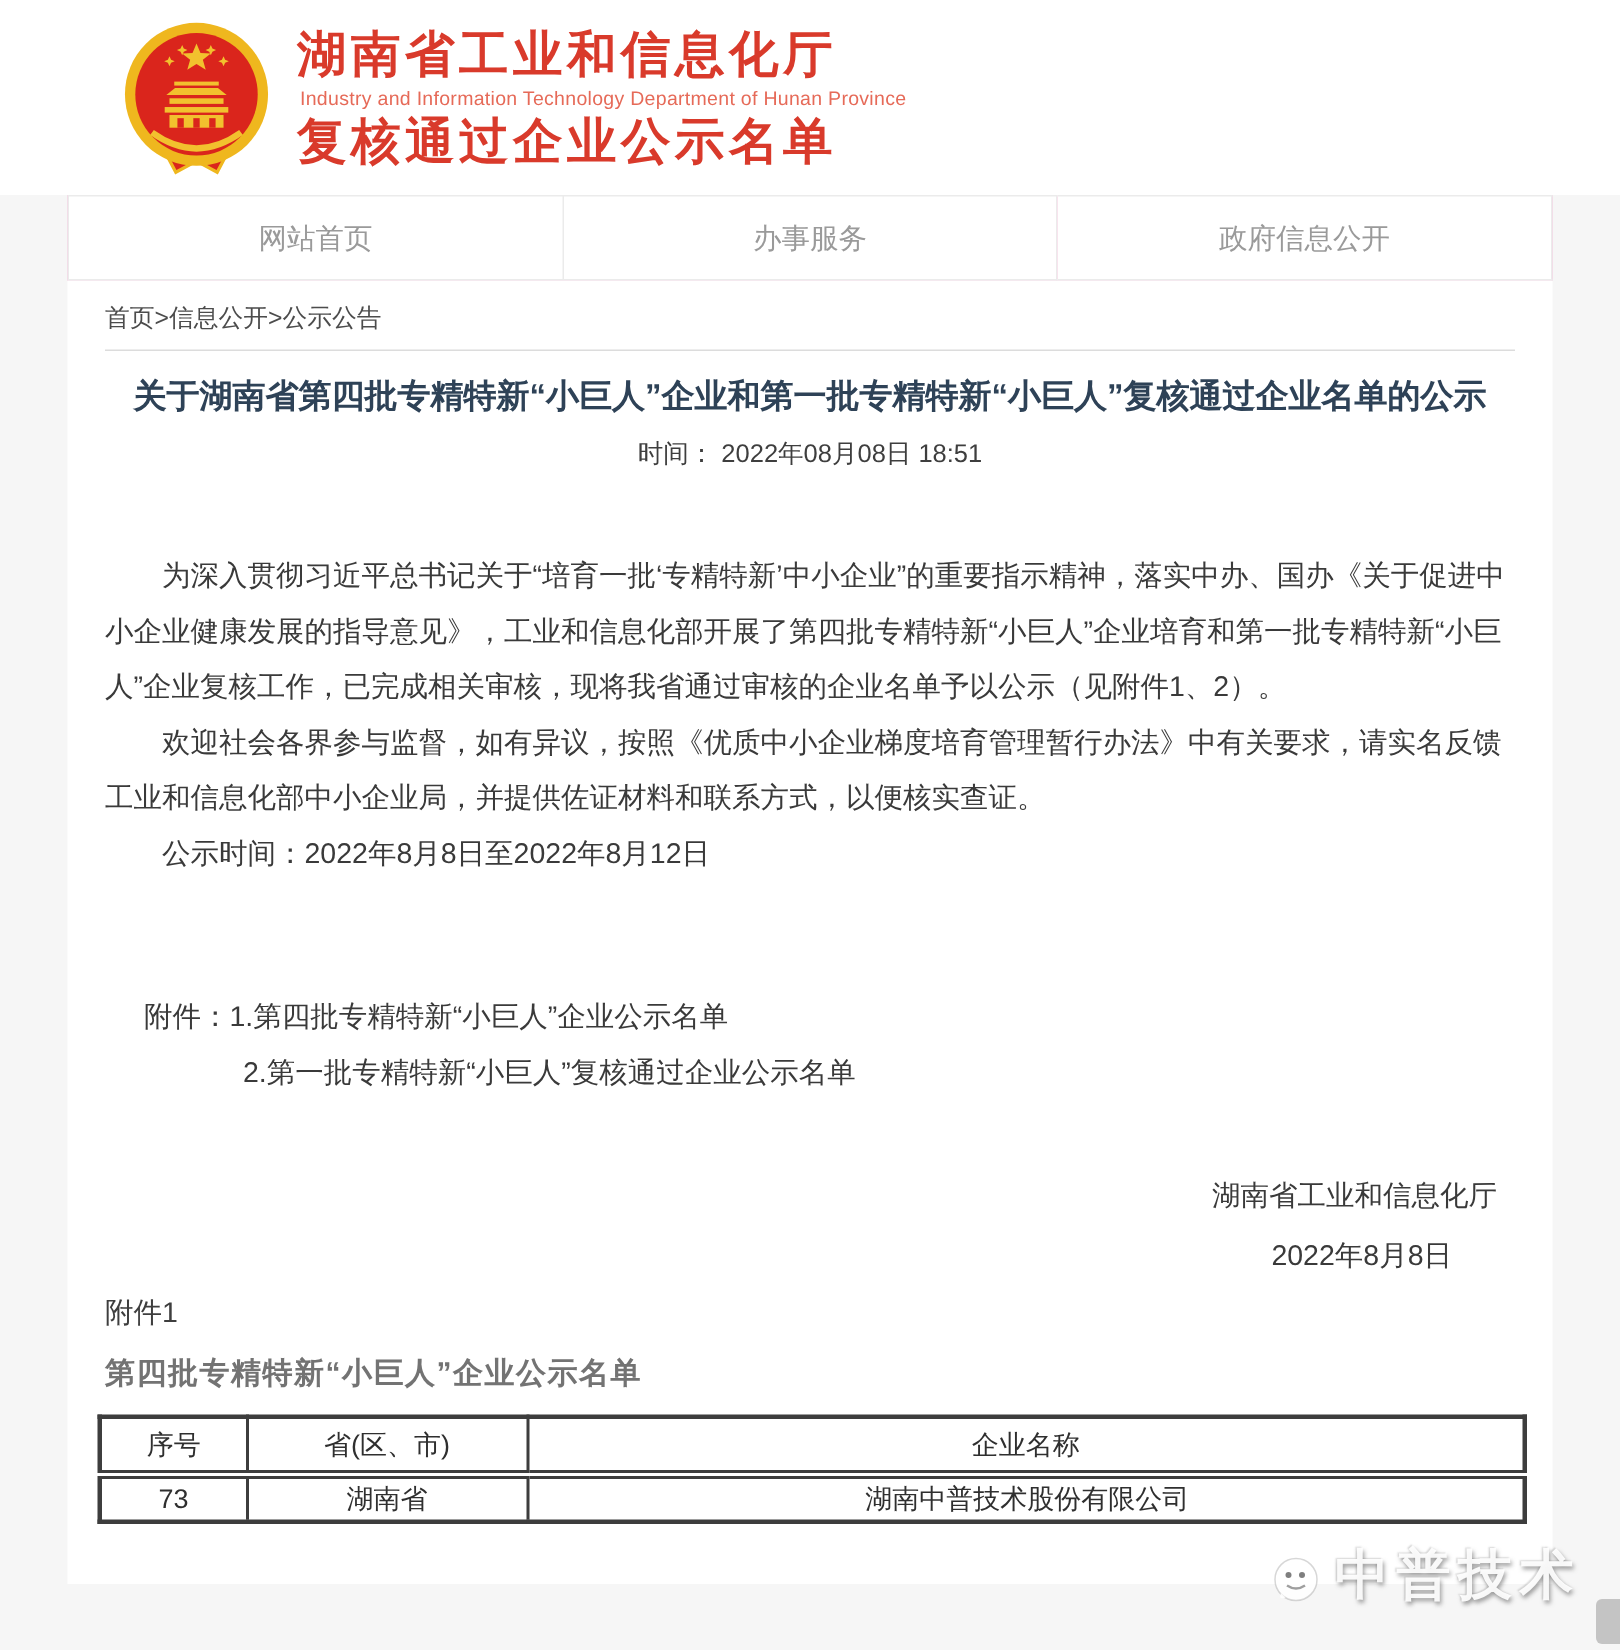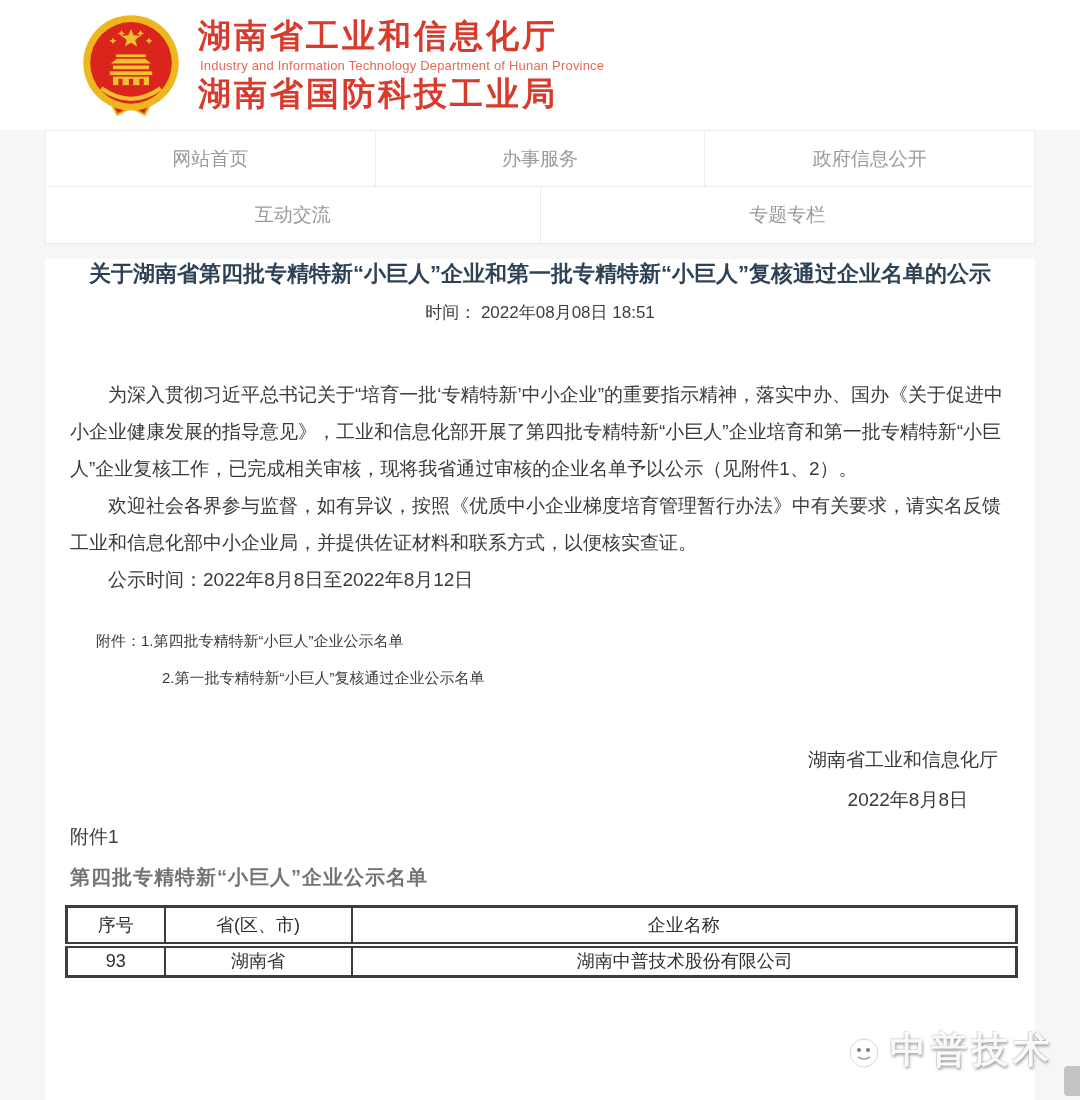--- a/index.html
+++ b/index.html
@@ -27,21 +27,21 @@
   .sheet { width:990px; margin-left:45px; background:#fff; padding:0 25px 40px 25px;
            box-sizing:border-box; min-height:856px; }
   .breadcrumb { padding:14px 0 10px 0; font-size:16.5px; color:#4c4c4c;
                 border-bottom:1px solid #dcdcdc; cursor:pointer; }
   .article-title { margin-top:15px; text-align:center; font-size:22px; font-weight:bold;
                    color:#2e4257; line-height:29px; }
   .article-time { margin-top:13px; text-align:center; font-size:17px; color:#3e3e3e; }
   .body-text { margin-top:52px; font-size:19px; color:#3a3a3a; line-height:37px; }
   .para { text-indent:2em; margin:0; }
   .meta-line { text-indent:2em; }
-  .attachments { margin-top:24px; font-size:15px; color:#3a3a3a; line-height:37px; }
+  .attachments { margin-top:72px; font-size:19px; color:#3a3a3a; line-height:37px; }
   .att-line1 { padding-left:26px; }
   .att-line2 { padding-left:92px; }
   .signature { margin-top:44px; text-align:right; font-size:19px; color:#3a3a3a;
                line-height:40px; padding-right:12px; }
   .sig-date { padding-right:30px; }
   .att1-label { margin-top:4px; font-size:19px; color:#3e3e3e; }
   .table-title { margin-top:14px; text-align:left; font-size:20px; font-weight:bold;
                  color:#737373; letter-spacing:1px; }
   table.enterprise { margin-top:14px; margin-left:-5px; border-collapse:collapse;
                      width:950px; table-layout:fixed; }
@@ -86,37 +86,34 @@
     </g>
     <g fill="#DA251C">
       <rect x="38" y="63" width="4" height="6"></rect>
       <rect x="48" y="63" width="4" height="6"></rect>
       <rect x="58" y="63" width="4" height="6"></rect>
     </g>
   </svg>
   <div class="org-block">
     <div class="org-cn">湖南省工业和信息化厅</div>
     <div class="org-en">Industry and Information Technology Department of Hunan Province</div>
-    <div class="org-cn">湖南省国防科技工业局</div>
+    <div class="org-cn">复核通过企业公示名单</div>
   </div>
 </div>
 
 <div class="nav">
   <div class="nav-row">
     <div class="nav-cell">网站首页</div>
     <div class="nav-cell">办事服务</div>
     <div class="nav-cell">政府信息公开</div>
   </div>
-  <div class="nav-row second">
-    <div class="nav-cell">互动交流</div>
-    <div class="nav-cell">专题专栏</div>
-  </div>
 </div>
 
 <div class="sheet">
+  <div class="breadcrumb">首页&gt;信息公开&gt;公示公告</div>
 
   <div class="article-title">关于湖南省第四批专精特新“小巨人”企业和第一批专精特新“小巨人”复核通过企业名单的公示</div>
 
   <div class="article-time">
     <span>时间：</span>
     <span>2022年08月08日 18:51</span>
   </div>
 
   <div class="body-text">
     <p class="para">为深入贯彻习近平总书记关于“培育一批‘专精特新’中小企业”的重要指示精神，落实中办、国办《关于促进中小企业健康发展的指导意见》，工业和信息化部开展了第四批专精特新“小巨人”企业培育和第一批专精特新“小巨人”企业复核工作，已完成相关审核，现将我省通过审核的企业名单予以公示（见附件1、2）。</p>
@@ -145,21 +142,21 @@
     </colgroup>
     <thead>
       <tr>
         <th>序号</th>
         <th>省(区、市)</th>
         <th>企业名称</th>
       </tr>
     </thead>
     <tbody>
       <tr>
-        <td>93</td>
+        <td>73</td>
         <td>湖南省</td>
         <td class="company">湖南中普技术股份有限公司</td>
       </tr>
     </tbody>
   </table>
 </div>
 
 <div class="watermark">
   <svg width="46" height="46" viewBox="0 0 46 46" aria-hidden="true">
     <path d="M6 12 Q7 7 10 9" fill="none" stroke="rgba(255,255,255,0.85)" stroke-width="2" stroke-linecap="round"></path>

